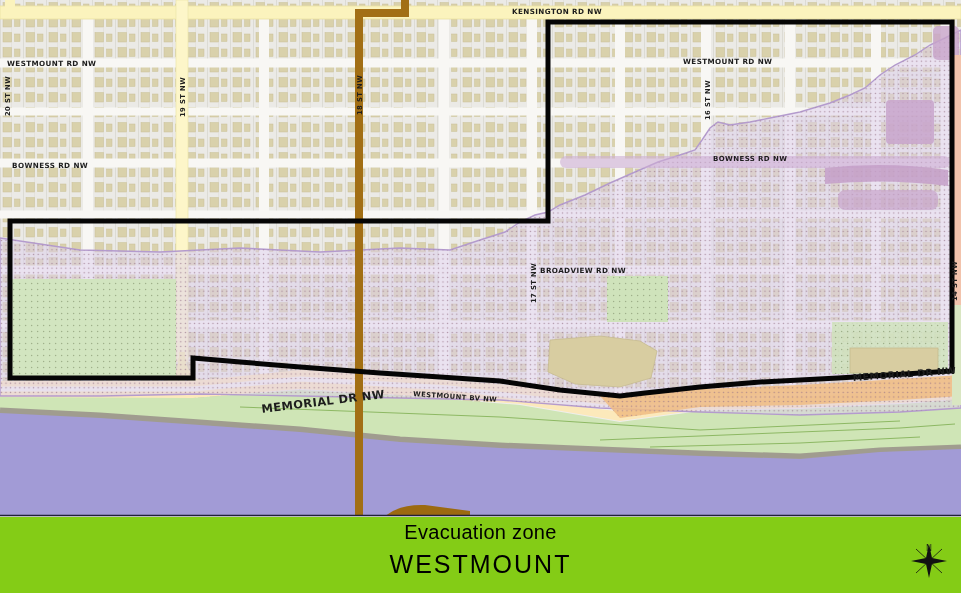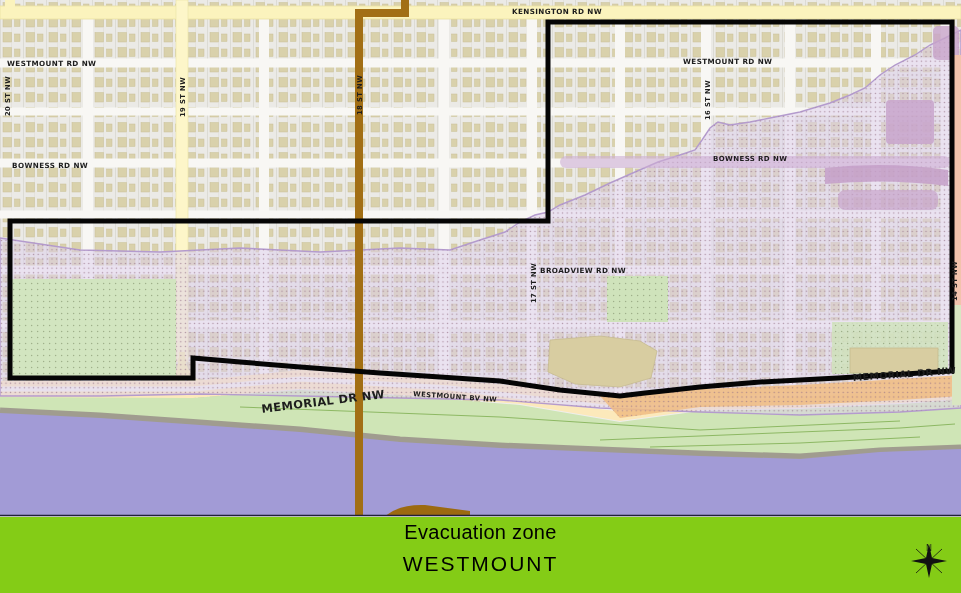--- a/index.html
+++ b/index.html
@@ -5,21 +5,21 @@
   html,body{margin:0;padding:0;background:#ffffff;}
   .page{position:relative;width:961px;height:593px;background:#84cc16;overflow:hidden;
         font-family:"DejaVu Sans",sans-serif;}
   .map-wrap{position:absolute;left:0;top:0;width:961px;height:517px;}
   svg{display:block;}
   svg text{font-family:"DejaVu Sans",sans-serif;fill:#1d1d1d;}
   .street-label{font-weight:700;letter-spacing:.4px;}
   .caption{position:absolute;left:0;top:519px;width:961px;text-align:center;color:#000;
            font-family:"Liberation Sans","DejaVu Sans",sans-serif;}
   .caption .zone-label{font-size:20px;line-height:26px;letter-spacing:.3px;}
-  .caption .zone-name{font-size:21px;line-height:30px;letter-spacing:2px;margin-top:4px;}
+  .caption .zone-name{font-size:25px;line-height:30px;letter-spacing:2px;margin-top:4px;}
 </style>
 </head>
 <body>
 
 <div class="page">
 
   <div class="map-wrap">
   <svg width="961" height="517" viewBox="0 0 961 517">
     <defs>
       <pattern id="houses" width="23" height="15" patternUnits="userSpaceOnUse">

